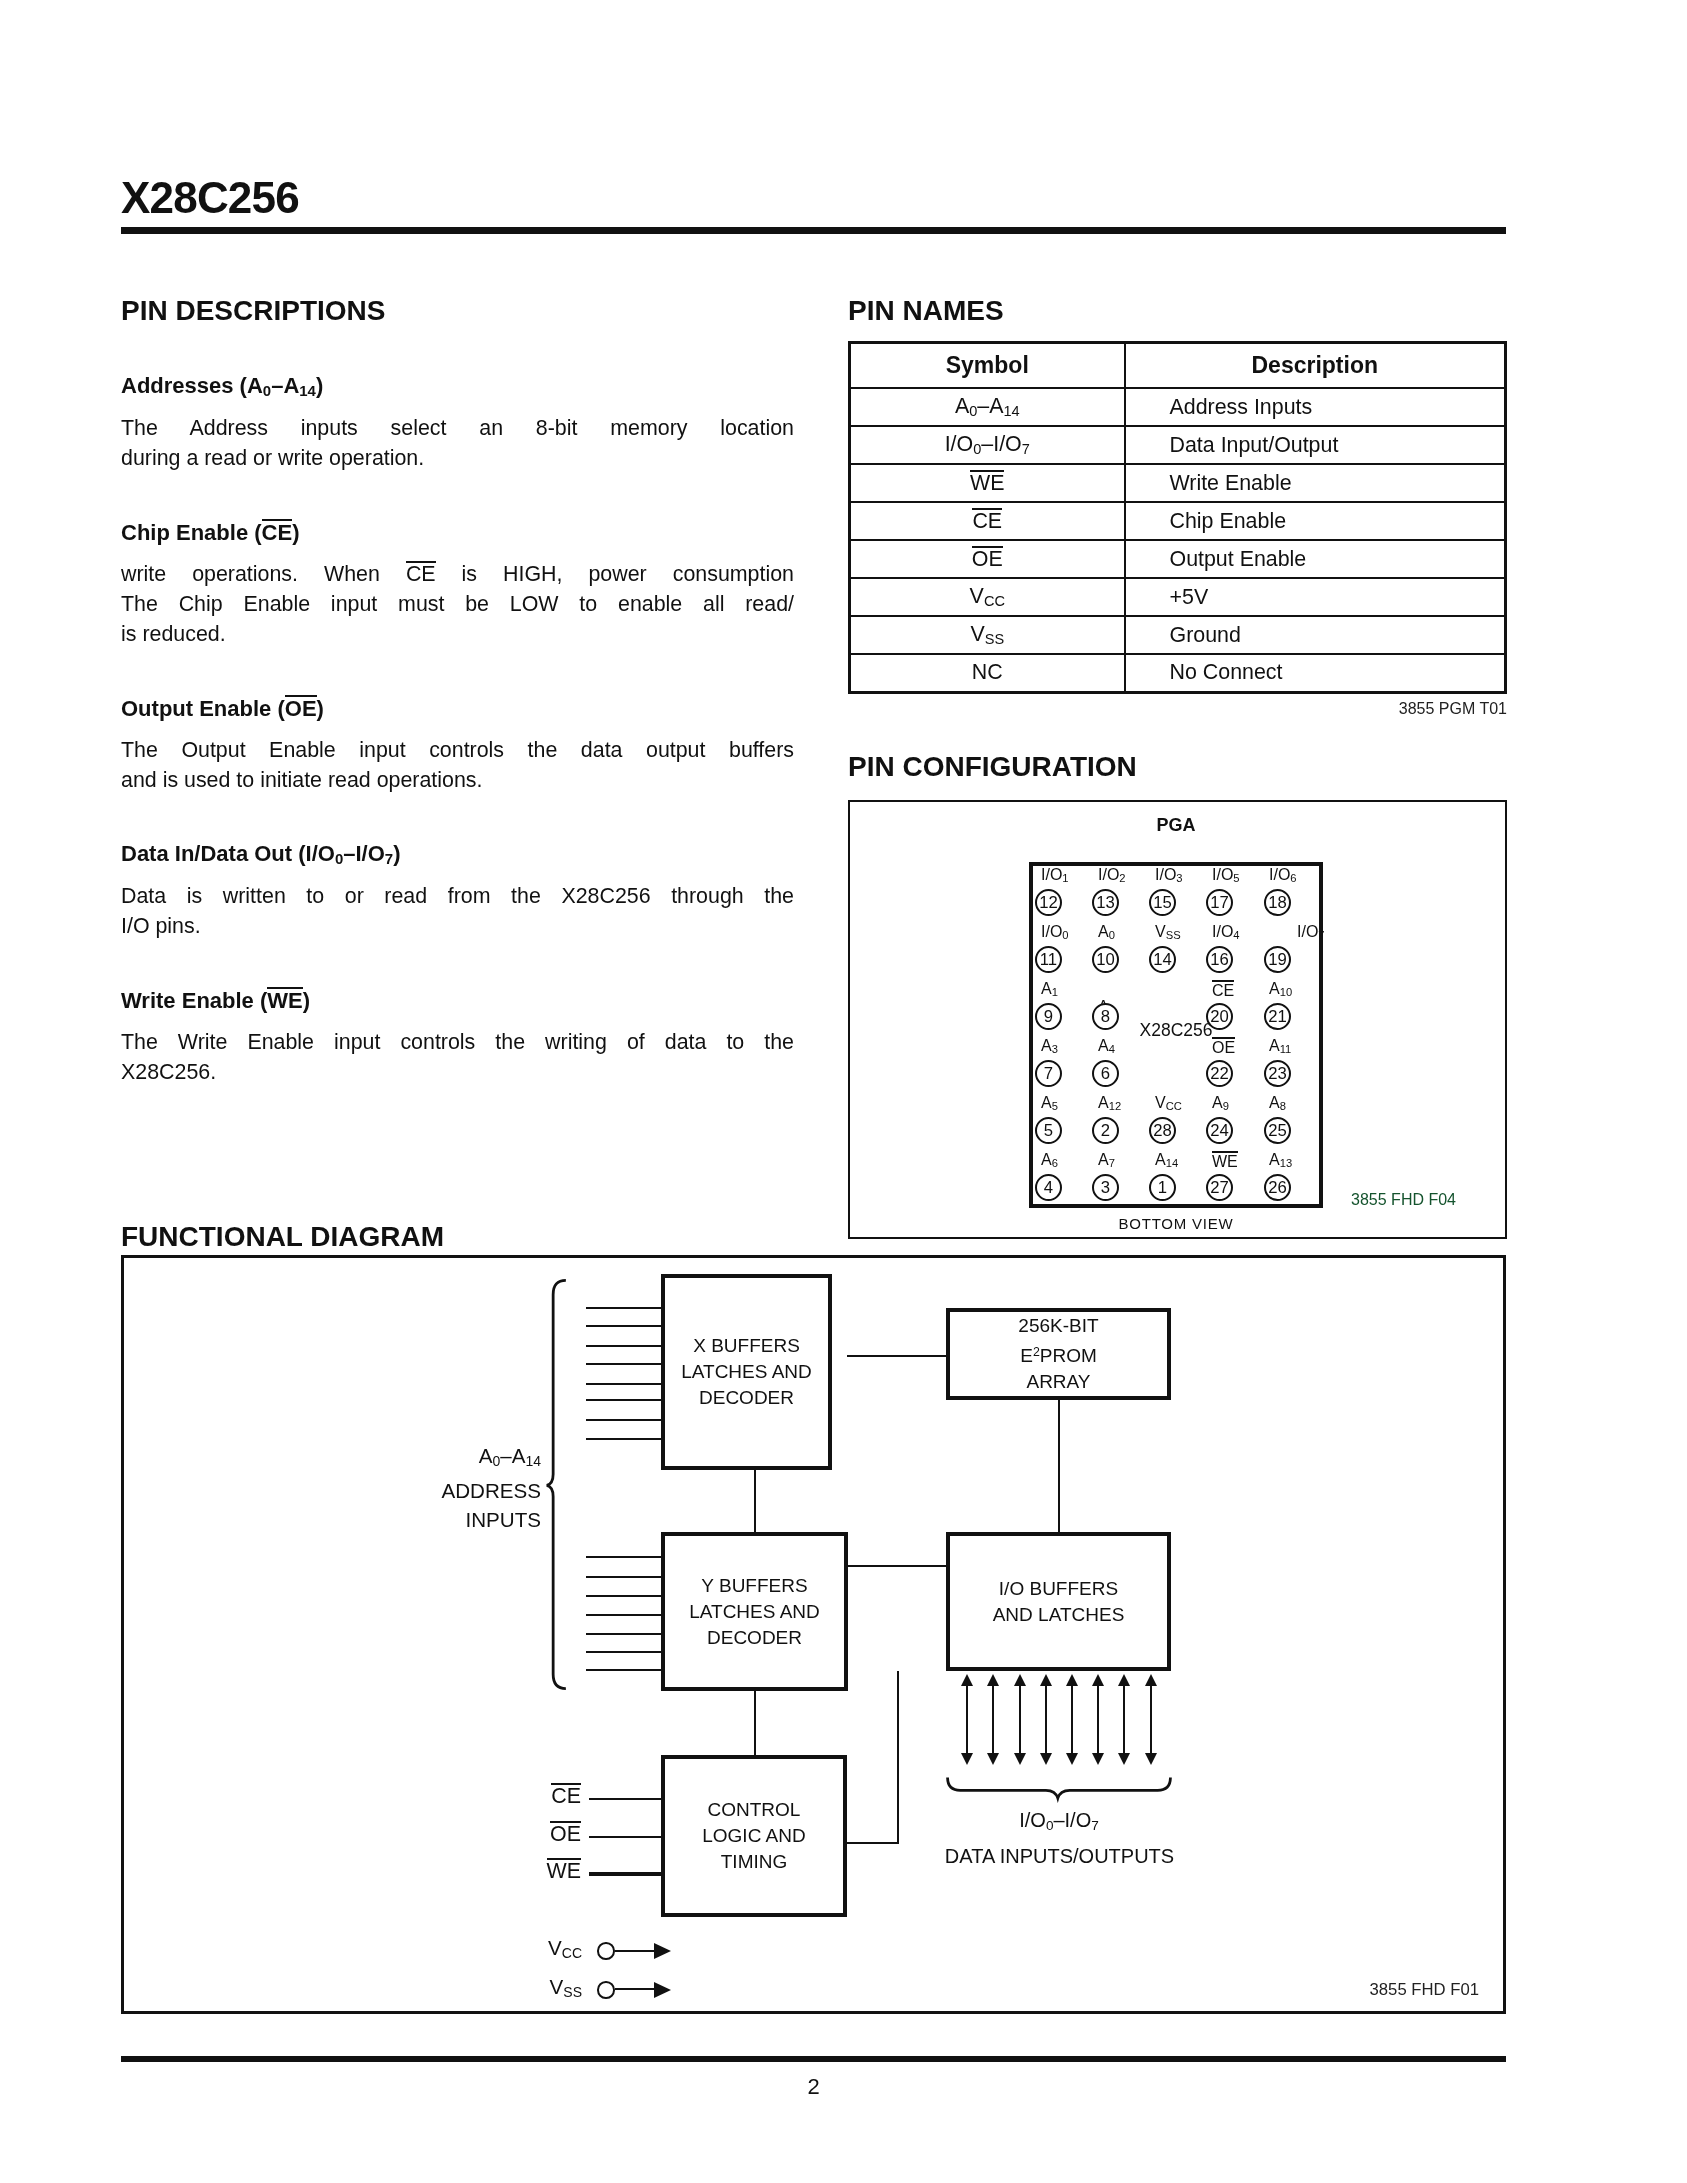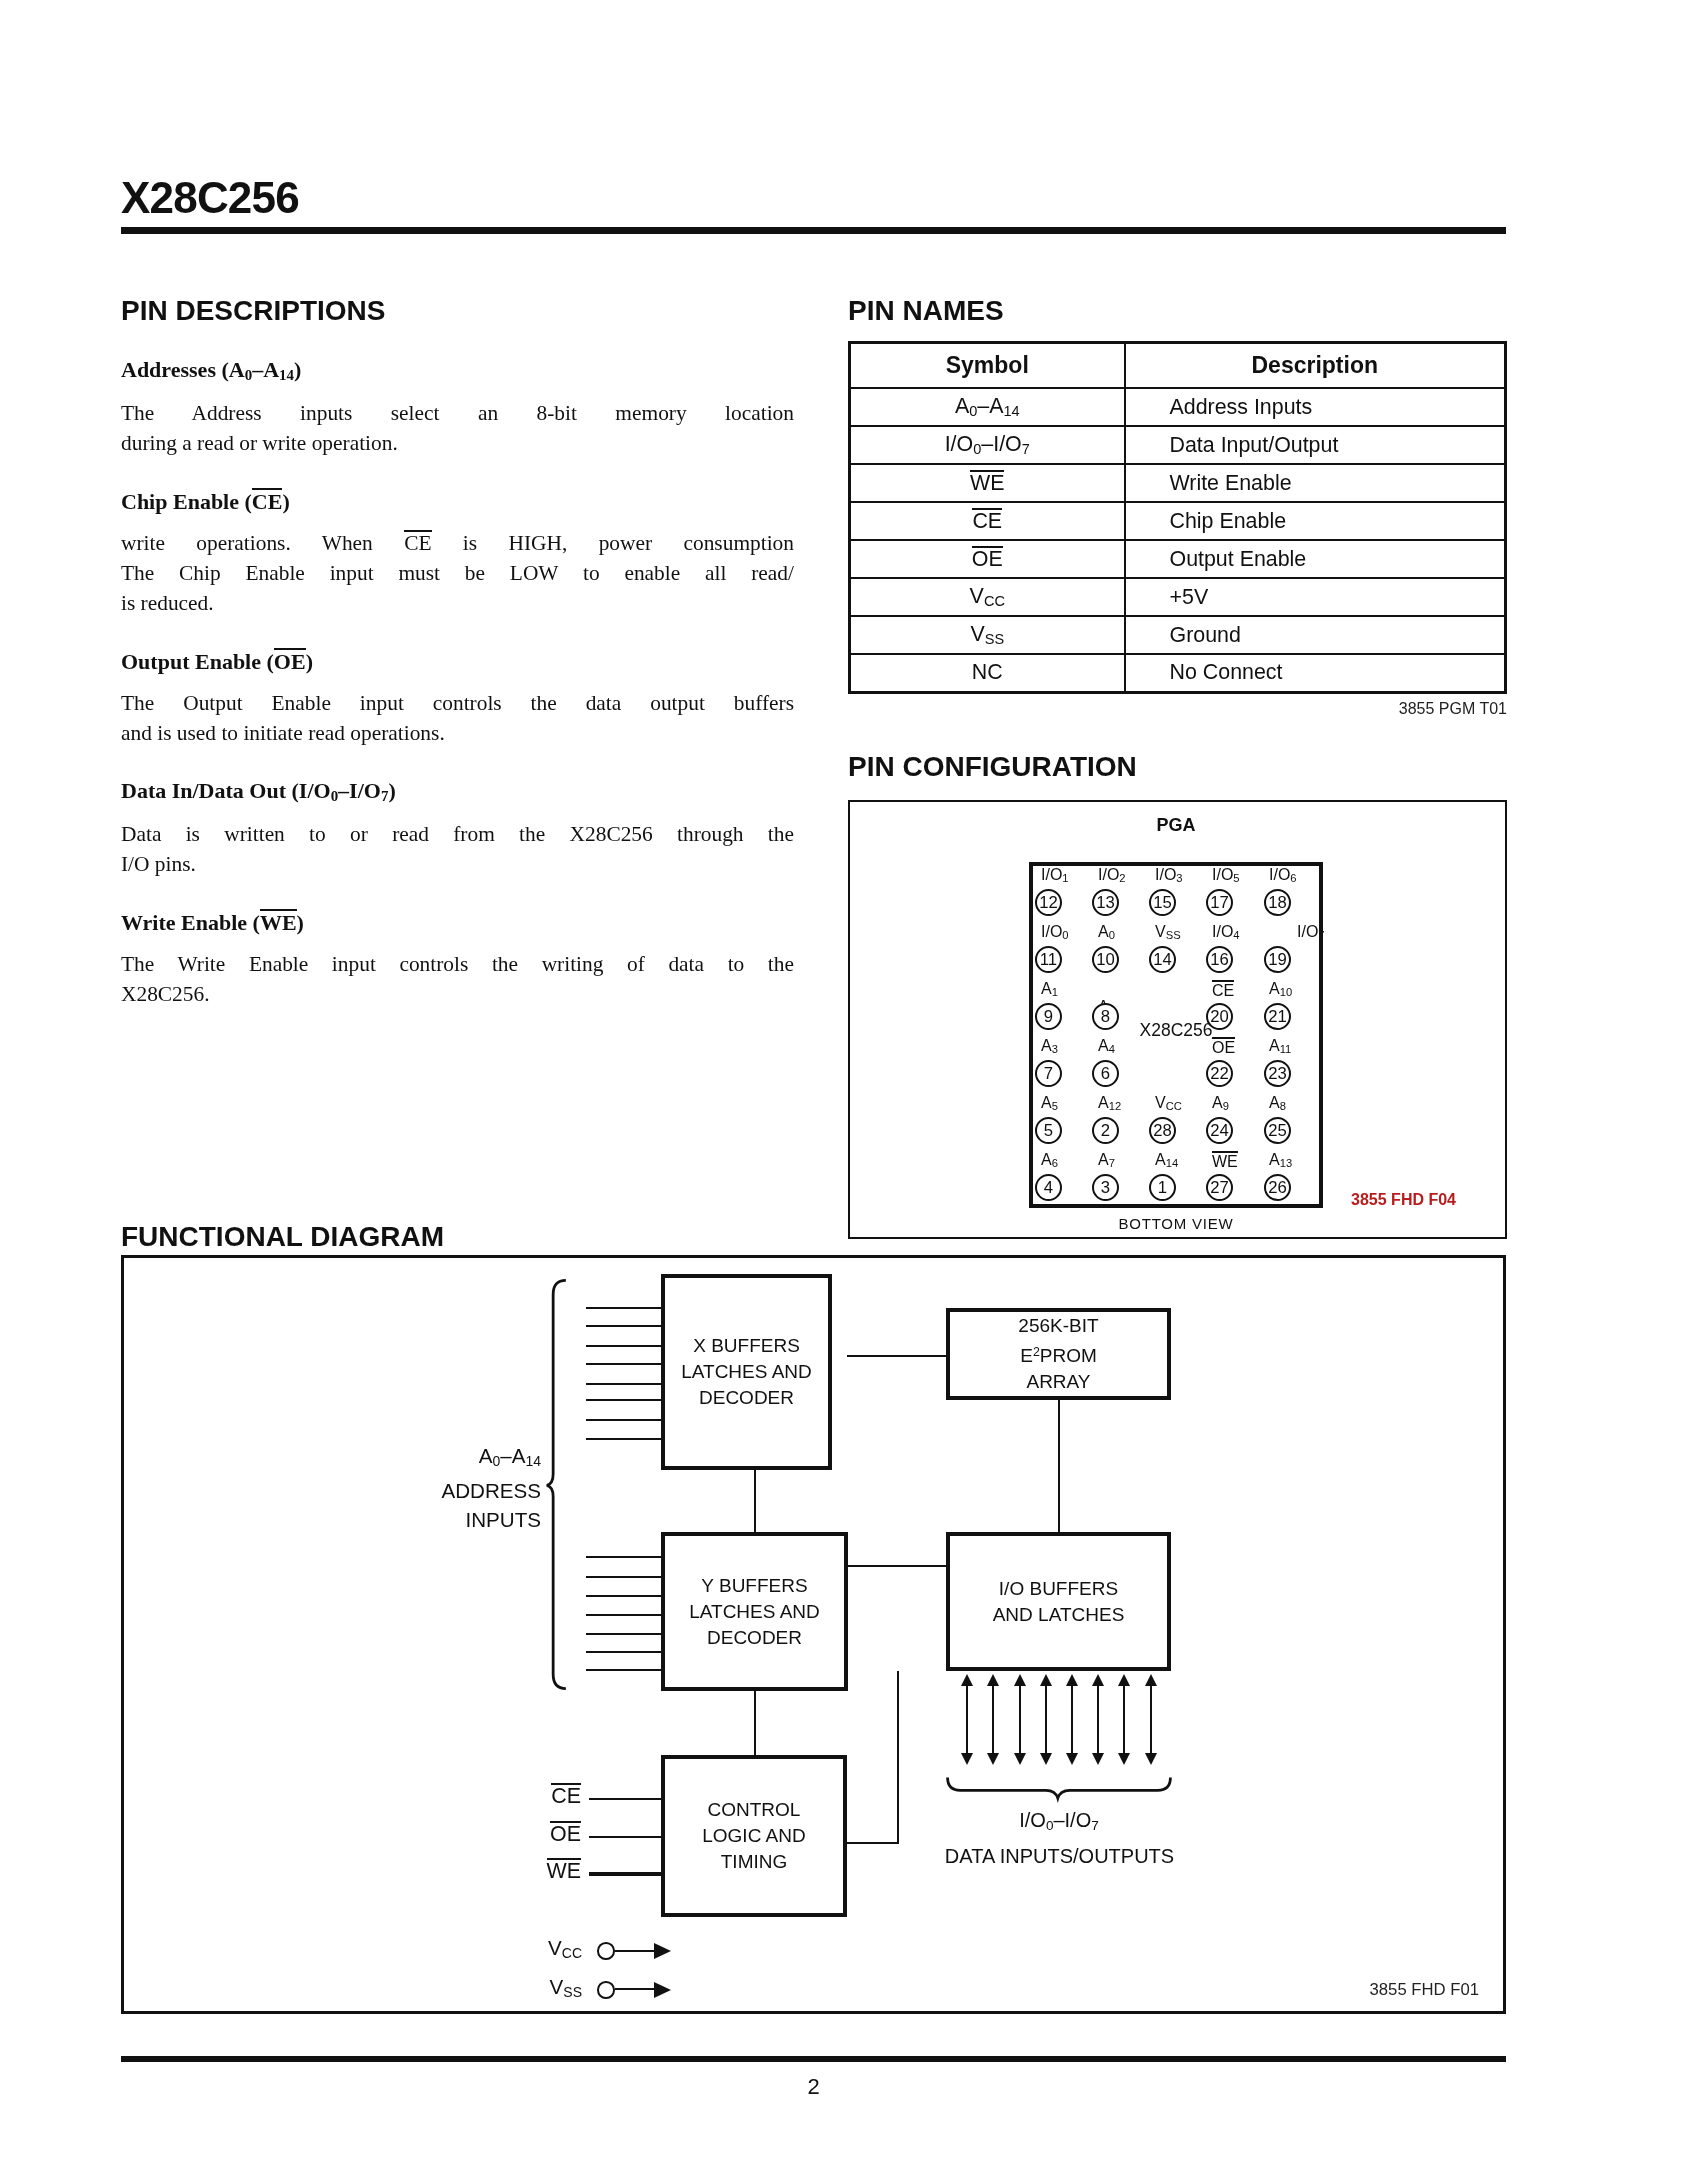--- a/index.html
+++ b/index.html
@@ -19,21 +19,21 @@
   .body-text { font-size:21.4px; line-height:30px; }
   .jline { text-align:justify; text-align-last:justify; }
   .lline { text-align:left; }
   .sub { font-size:68%; vertical-align:-0.22em; }
   .sup { font-size:65%; vertical-align:0.45em; }
   .bar { display:inline-block; border-top:2.4px solid #111; padding-top:0.8px; line-height:1.02; }
 
   
   .left-col  { position:absolute; left:121px; top:295px; width:673px; }
   .right-col { position:absolute; left:848px; top:295px; width:659px; }
-  .section { margin-top:30px;font-family:Liberation Serif, serif; }
+  .section { margin-top:46px; }
   .section .h2 { margin-bottom:13.5px; }
 
   
   .pin-table { border-collapse:collapse; width:659px; margin-top:13.5px; }
   .pin-table th { border:2.4px solid #111; font-size:23px; font-weight:bold; height:46px; text-align:center; }
   .pin-table td { border:2.4px solid #111; font-size:21.4px; height:38px; }
   .pin-table { border:3.2px solid #111; }
   .pin-table td.sym { text-align:center; width:275px; }
   .pin-table td.desc { padding-left:44px; text-align:left; }
   .table-code { text-align:right; font-size:16px; margin-top:6.4px; color:#222; }
@@ -44,21 +44,21 @@
   .pga-box { position:relative; margin-top:17.5px; width:659px; height:439px; border:2.4px solid #111; }
   .pga-title { position:absolute; left:179px; top:12.7px; width:294px; text-align:center; font-size:18px; font-weight:bold; }
   .pga-inner { position:absolute; left:179px; top:60px; width:294px; height:346px; border:4px solid #111; }
   .pin { position:absolute; }
   .pin-circle { position:absolute; width:27px; height:27px; border:2.4px solid #111; border-radius:50%;
                 font-size:16.7px; text-align:center; line-height:24px; background:#fff; }
   .pin-label { position:absolute; font-size:16px; white-space:nowrap; }
   .pin-label .sub { font-size:70%; }
   .pga-chip-label { position:absolute; left:179px; width:294px; text-align:center; top:218px; font-size:17.5px; }
   .pga-view-label { position:absolute; left:179px; width:294px; text-align:center; top:413px; font-size:15px; letter-spacing:0.8px; }
-  .pga-code { position:absolute; right:49px; top:389px; font-size:16px; color:#b91c1c;font-weight:bold; }
+  .pga-code { position:absolute; right:49px; top:389px; font-size:16px; color:#14532d; }
 
   
   .fd-heading { position:absolute; left:121px; top:1221px; }
   .fd-box { position:absolute; left:121px; top:1255px; width:1385px; height:759px; border:3.2px solid #111; }
   .blk { position:absolute; border:4px solid #111; display:flex; flex-direction:column; align-items:center; justify-content:center;
          font-size:19px; line-height:26px; text-align:center; background:#fff; }
   .hline { position:absolute; height:2.4px; background:#111; }
   .vline { position:absolute; width:2.4px; background:#111; }
   .addr-label { position:absolute; left:238px; top:183px; width:179px; text-align:right; font-size:20.6px; line-height:29px; }
   .sig-label { position:absolute; left:333px; width:124px; text-align:right; font-size:21.4px; }

